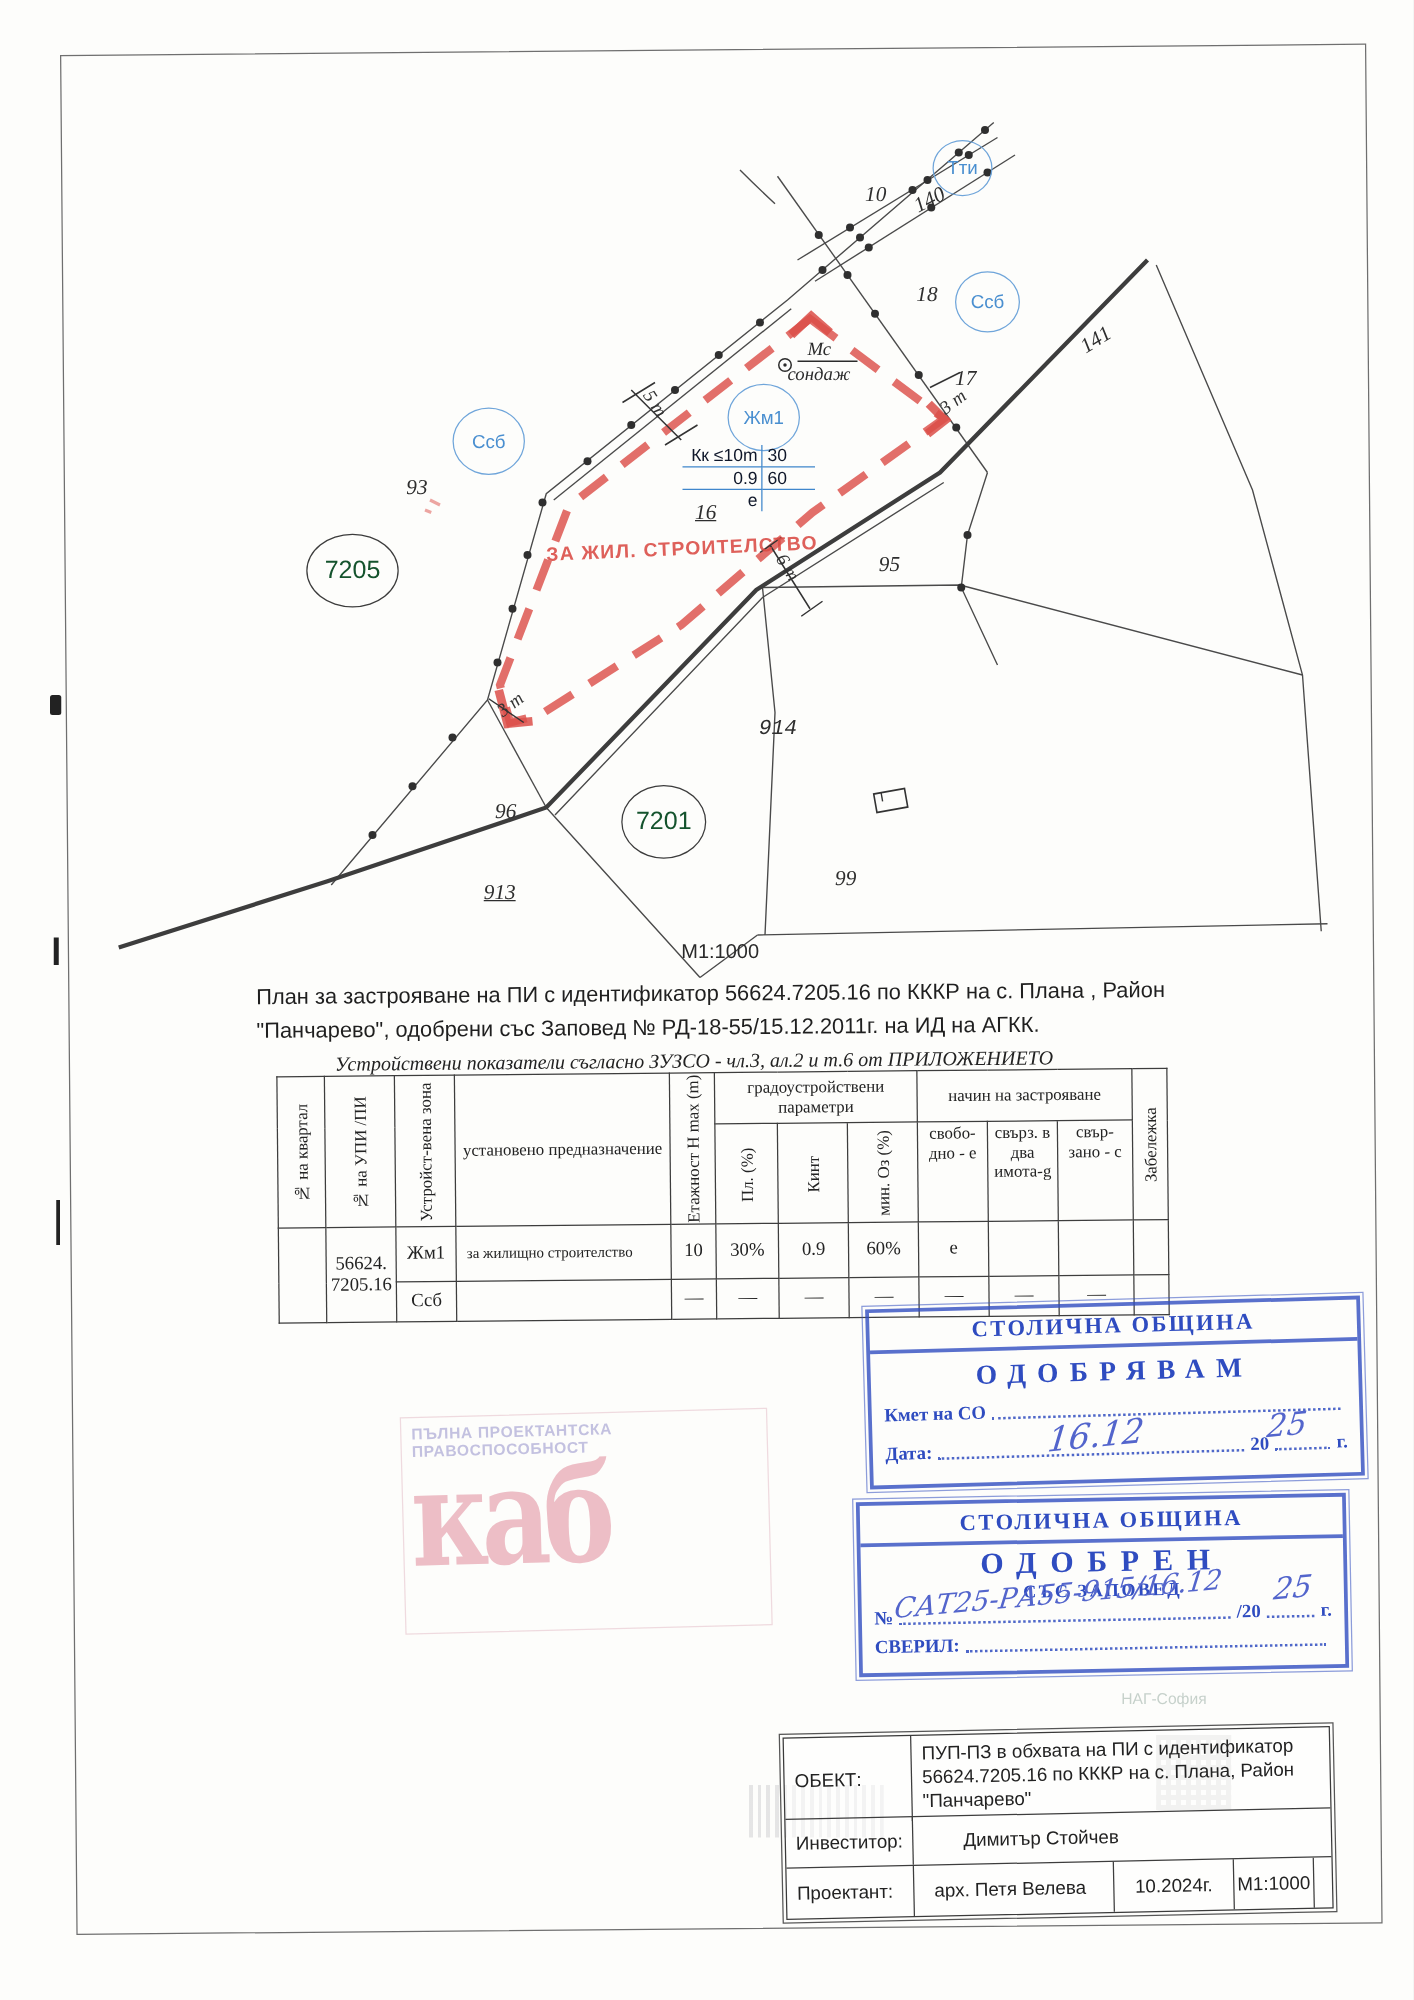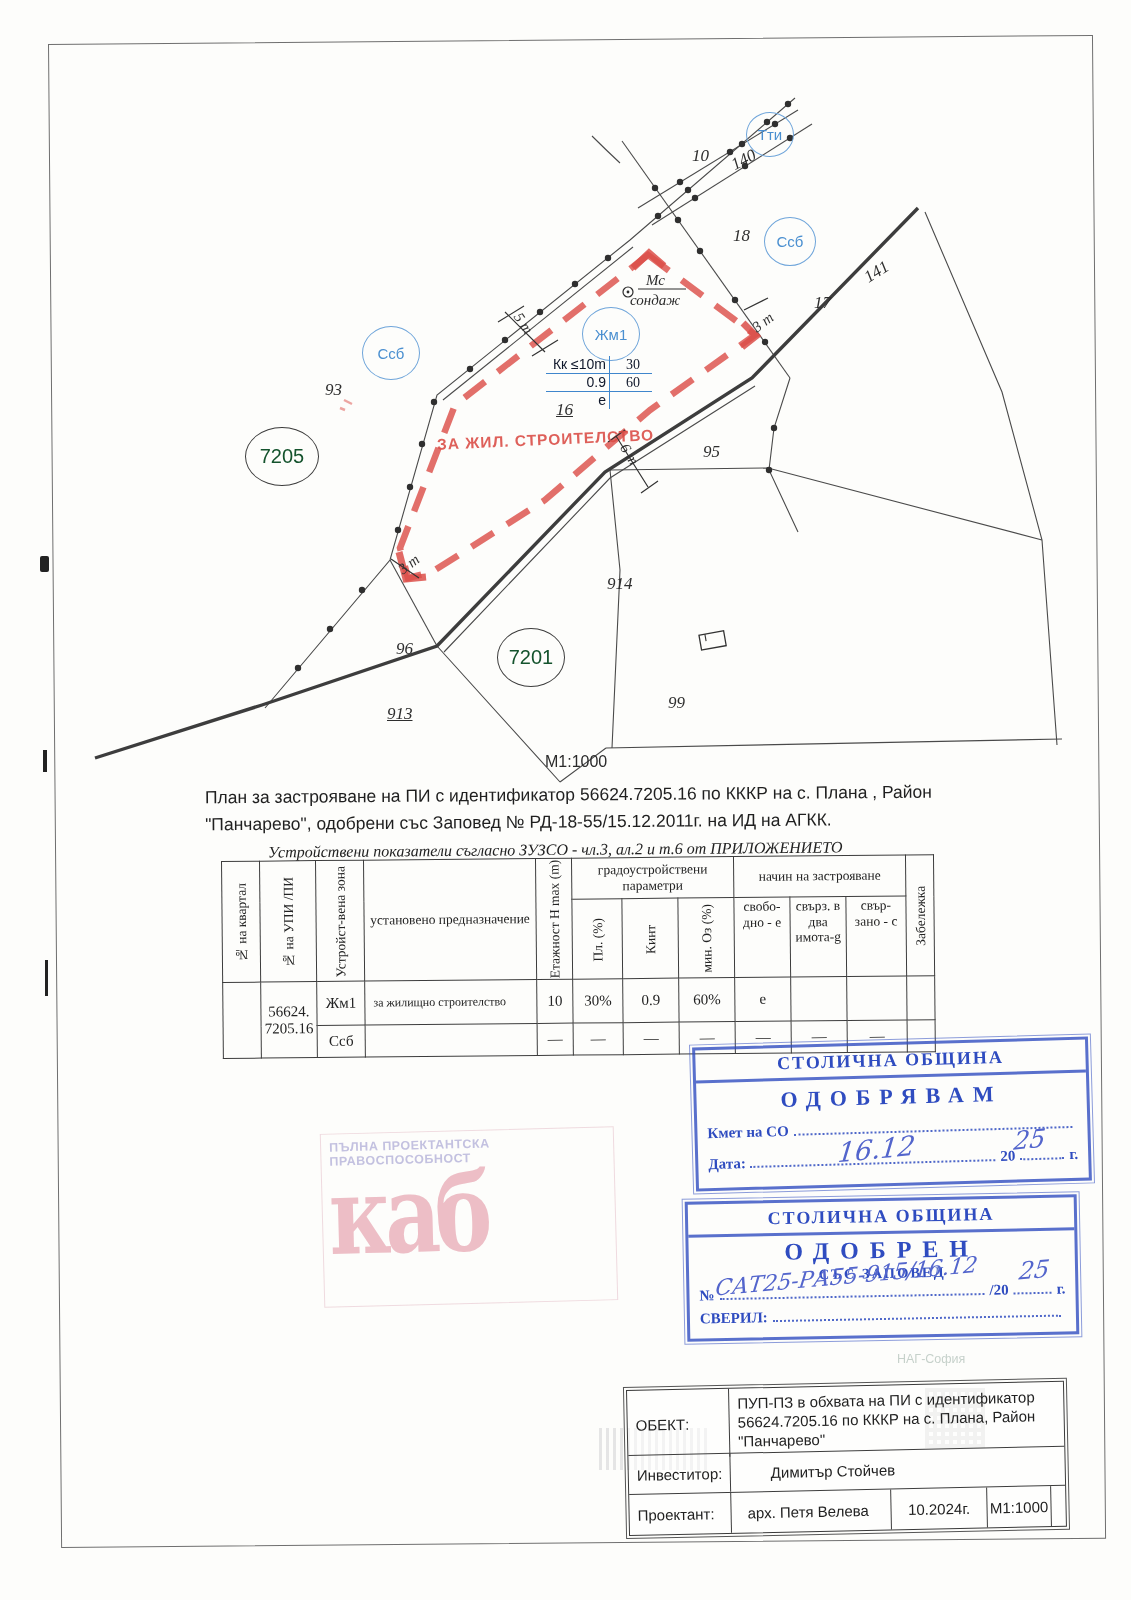--- a/index.html
+++ b/index.html
@@ -18,21 +18,21 @@
          display:flex;align-items:center;justify-content:center;
          color:#14532d;font:20px "Liberation Sans",sans-serif;}
   .zone{position:absolute;left:437px;top:431px;font:600 15.5px "Liberation Sans",sans-serif;
         color:#da4b44;letter-spacing:1px;transform:rotate(-2.5deg);opacity:.88;white-space:nowrap;}
   .dim{position:absolute;font:italic 15px "Liberation Serif",serif;color:#333;white-space:nowrap;}
   .bh{position:absolute;font:italic 15px "Liberation Serif",serif;color:#2c2c2c;white-space:nowrap;}
   .params{position:absolute;left:546px;top:356px;display:grid;grid-template-columns:64px 42px;
           color:#0f172a;font:14px "Liberation Sans",sans-serif;line-height:17px;}
   .pc{height:17px;}
   .pr{text-align:right;padding-right:3px;border-right:1.6px solid #3f86cc;}
-  .pl2{text-align:center;padding-left:4px;font-family:Liberation Serif, serif;}
+  .pl2{text-align:left;padding-left:4px;}
   .bb{border-bottom:1.6px solid #3f86cc;}
   .scale-lbl{position:absolute;left:545px;top:753px;font:16px "Liberation Sans",sans-serif;color:#2a2a2a;}
   
   .heading{position:absolute;left:205px;top:781px;width:845px;font:17.5px/1.55 "Liberation Sans",sans-serif;
            color:#1f1f1f;transform:rotate(-0.45deg);}
   .caption{position:absolute;left:268px;top:841px;font:italic 16px "Liberation Serif",serif;
            color:#222;transform:rotate(-0.5deg);white-space:nowrap;}
   
   .ptable{position:absolute;left:221px;top:861px;border-collapse:collapse;
           transform:rotate(-0.55deg);transform-origin:0 0;
@@ -176,26 +176,26 @@
 
     <g transform="rotate(-10 712 640)">
       <rect x="700" y="633" width="25" height="15" stroke="#333" stroke-width="1.3" fill="none"></rect>
       <path d="M706,633 L706,640" stroke="#333" stroke-width="1.1"></path>
     </g>
   </svg>
 
   <span class="plbl" style="left:692px;top:146px;">10</span>
   <span class="plbl" style="left:731px;top:150px;transform:rotate(-27deg);">140</span>
   <span class="plbl" style="left:733px;top:226px;">18</span>
-  <span class="plbl" style="left:814px;top:293px;">17</span>
+  <span class="plbl" style="left:764px;top:293px;">17</span>
   <span class="plbl" style="left:864px;top:262px;transform:rotate(-32deg);">141</span>
   <span class="plbl" style="left:325px;top:380px;">93</span>
   <span class="plbl" style="left:556px;top:400px;text-decoration:underline;">16</span>
   <span class="plbl" style="left:703px;top:442px;">95</span>
-  <span class="plbl" style="left:607px;top:574px;">914</span>
+  <span class="plbl" style="left:607px;top:574px;font-family:Liberation Mono, monospace;">914</span>
   <span class="plbl" style="left:396px;top:639px;text-align:right;">96</span>
   <span class="plbl" style="left:668px;top:693px;">99</span>
   <span class="plbl" style="left:387px;top:704px;text-decoration:underline;">913</span>
 
   <div class="mcirc" style="left:746px;top:112px;width:46px;height:43px;">
     <span>Тти</span>
     </div>
   <div class="mcirc" style="left:764px;top:217px;width:50px;height:47px;">
     <span>Ссб</span>
     </div>

